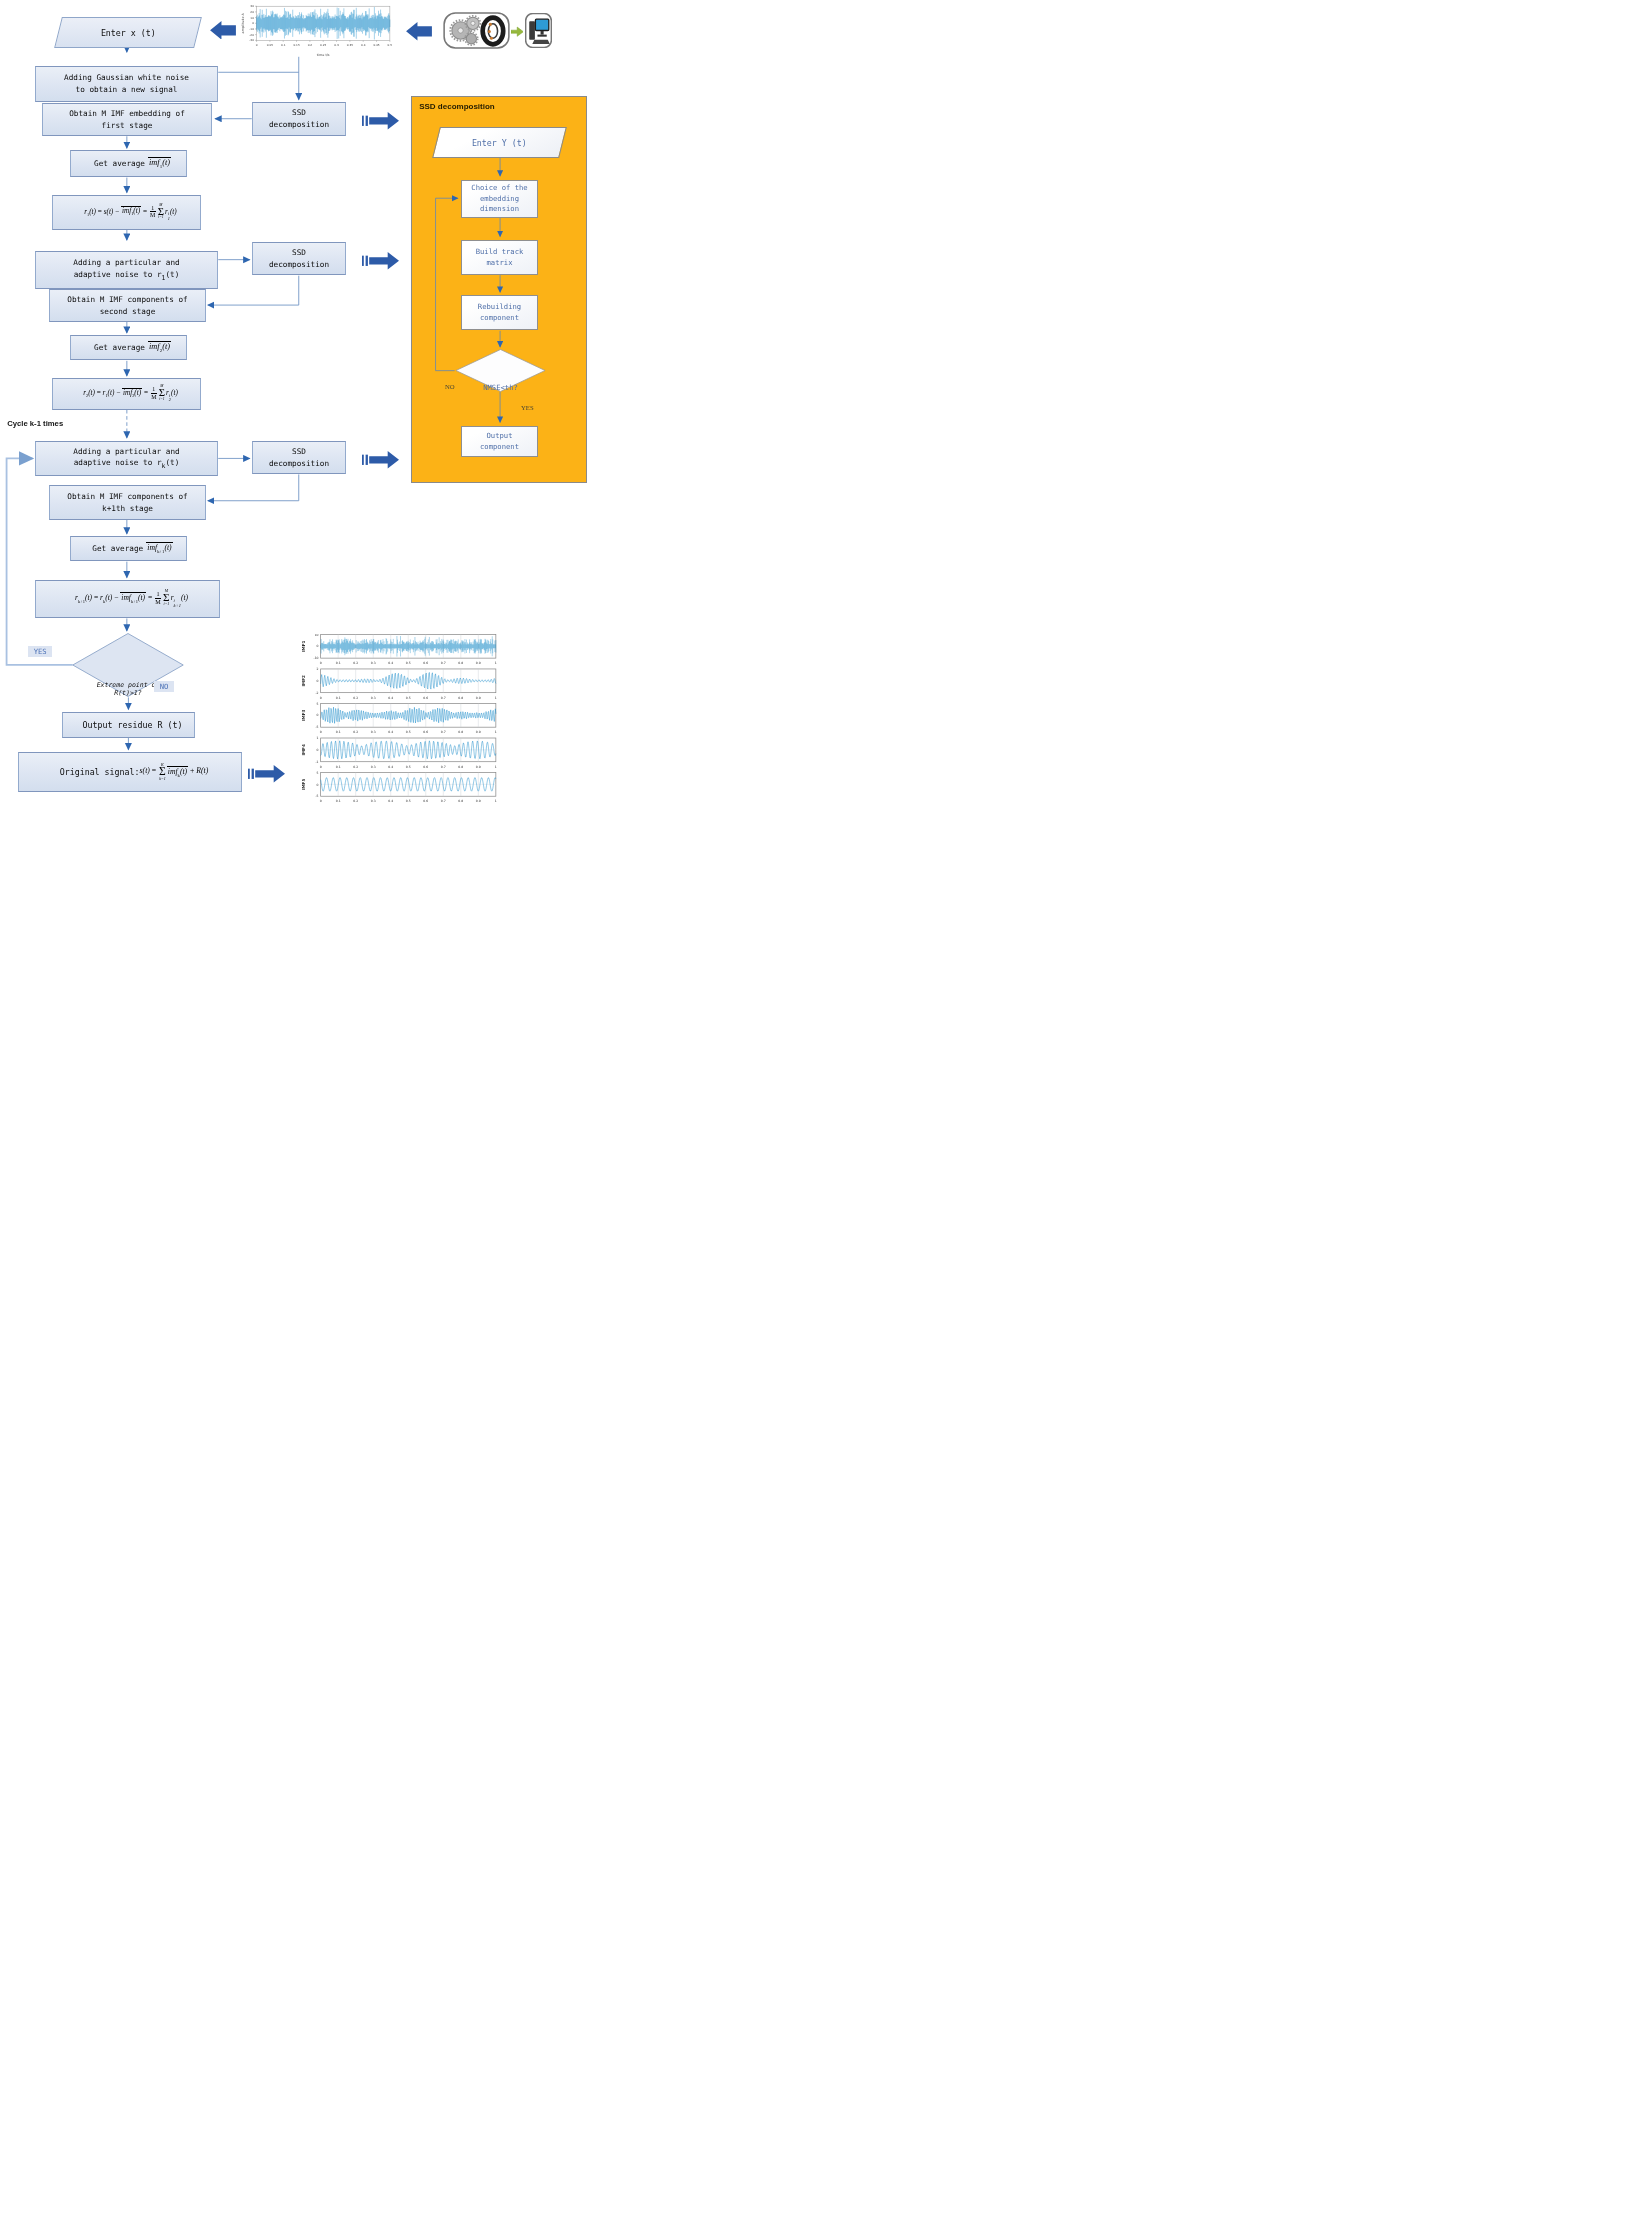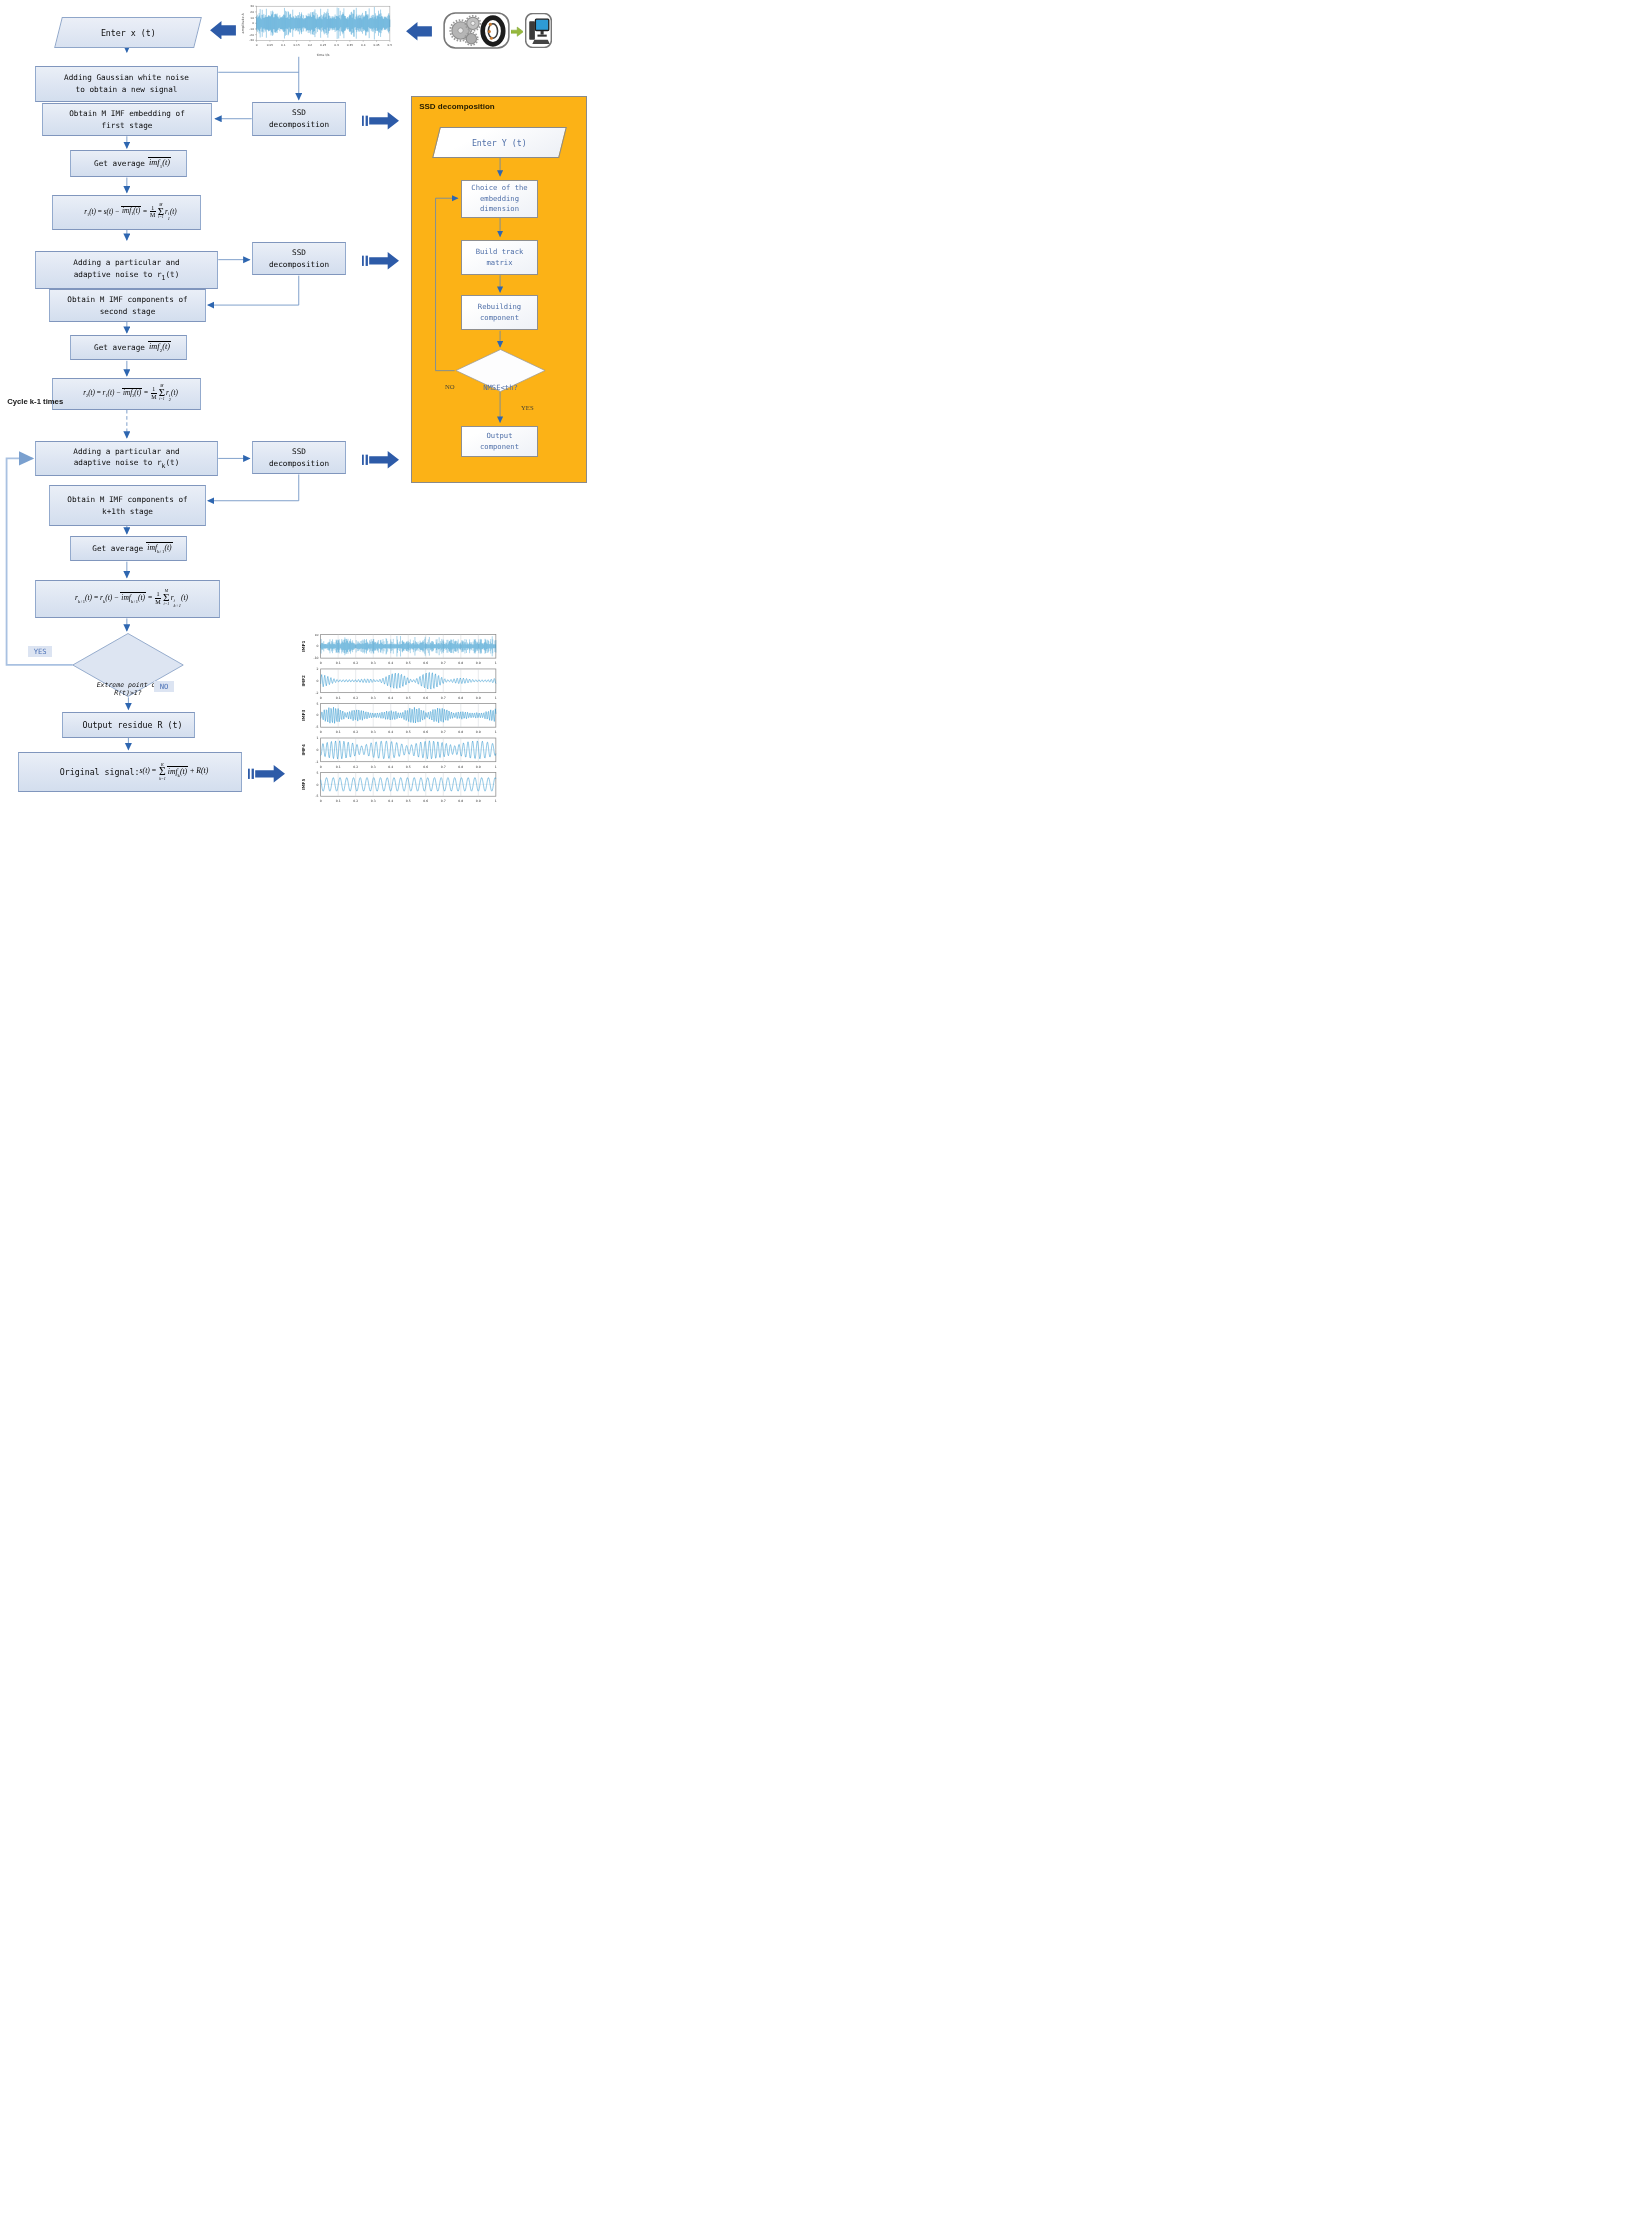--- a/index.html
+++ b/index.html
@@ -247,37 +247,37 @@
         </span><span class="fsm">
           <span class="fst">M</span>
           <span class="fsg">Σ</span>
           <span class="fsb">i=1</span>
         </span><span class="fi">r</span><span class="fss">
           <span>i</span>
           <span>2</span>
         </span><span class="fi">(t)</span></span>
   </div>
 
-  <div class="cycle" style="left:7.2px;top:397px;">Cycle k-1 times</div>
+  <div class="cycle" style="left:7.2px;top:419px;">Cycle k-1 times</div>
 
   <div class="box" style="left:35px;top:441px;width:183px;height:35px;padding:1px 26px;">
     <span><span>Adding a particular and adaptive noise to r</span><sub>k</sub><span>(t)</span></span>
   </div>
 
   <div class="box" style="left:252px;top:441px;width:94px;height:33px;padding:1px 14.5px;">
     <span>SSD decomposition</span>
   </div>
 
   <svg class="abs" style="left:362px;top:450px;" width="37" height="19.6" viewBox="0 0 72 38">
     <rect x="0" y="9" width="3.5" height="20" fill="#2d5ba8"></rect>
     <rect x="7" y="9" width="4.5" height="20" fill="#2d5ba8"></rect>
     <path d="M14,12 H50 V2 L72,19 L50,36 V26 H14 Z" fill="#2d5ba8"></path>
   </svg>
 
-  <div class="box" style="left:49px;top:485px;width:157px;height:41px;padding:1px 12.4px;">
+  <div class="box" style="left:49px;top:485px;width:157px;height:35px;padding:1px 12.4px;">
     <span>Obtain M IMF components of k+1th stage</span>
   </div>
 
   <div class="box" style="left:70px;top:536px;width:117px;height:25px;gap:3.1px;">
     <span>Get average</span>
     <span class="fx" style="font-size:7.7px;"><span class="fov"><span class="fi">imf</span><sub>k+1</sub><span class="fi">(t)</span></span></span>
   </div>
 
   <div class="box" style="left:35px;top:580px;width:185px;height:38px;">
     <span class="fx" style="font-size:7.5px;"><span class="fi">r</span><sub>k+1</sub><span class="fi">(t)</span><span> = </span><span class="fi">r</span><sub>k</sub><span class="fi">(t)</span><span> − </span><span class="fov"><span class="fi">imf</span><sub>k+1</sub><span class="fi">(t)</span></span><span> = </span><span class="ffr">

